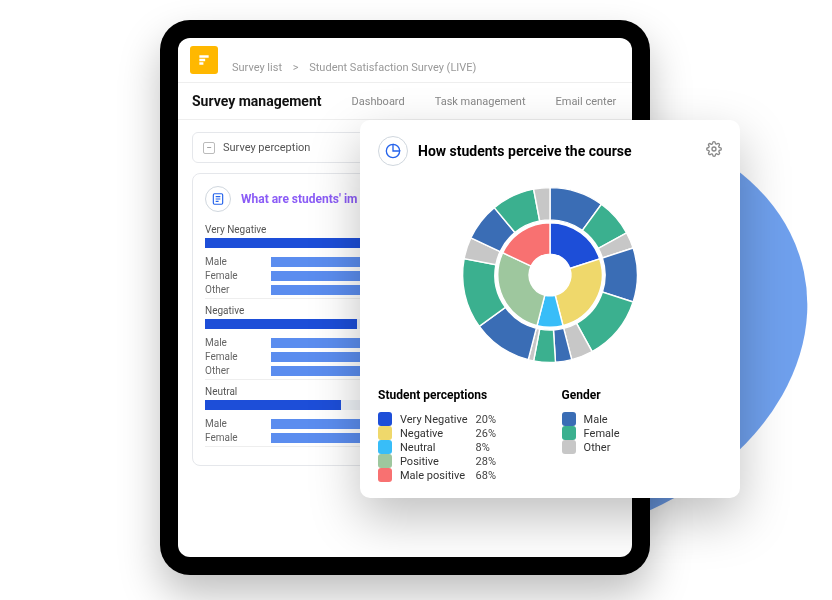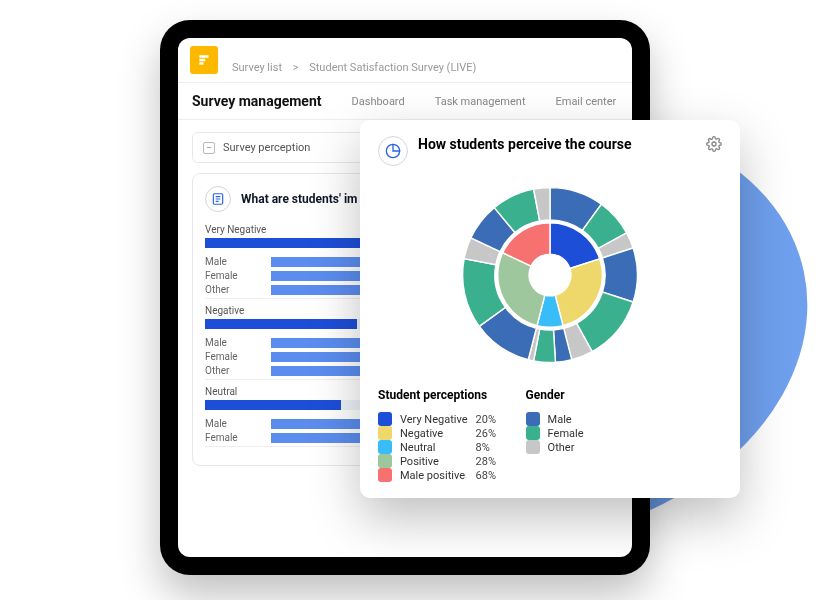--- a/index.html
+++ b/index.html
@@ -14,36 +14,36 @@
 .crumb span{margin:0 4px}
 .tabrow{display:flex;align-items:center;padding:10px 14px;gap:30px;border-bottom:1px solid #eee}
 .pagetitle{font-size:14px;font-weight:700;color:#111}
 .tab{font-size:11px;color:#888}
 .content{padding:12px 14px;flex:1;overflow:hidden}
 .section{border:1px solid #e5e7eb;border-radius:6px;padding:8px 10px;display:flex;align-items:center;gap:8px;font-size:11px;color:#555;margin-bottom:10px}
 .minus{width:12px;height:12px;border:1px solid #bbb;border-radius:2px;display:flex;align-items:center;justify-content:center;font-size:10px;color:#888}
 .qcard{border:1px solid #e5e7eb;border-radius:8px;padding:12px}
 .qhead{display:flex;align-items:center;gap:10px;margin-bottom:12px}
 .qicon{width:26px;height:26px;border:1px solid #d0d7de;border-radius:50%;display:flex;align-items:center;justify-content:center;color:#2563eb}
-.qtitle{font-size:12px;font-weight:700;color:#0f172a}
+.qtitle{font-size:12px;font-weight:700;color:#8b5cf6}
 .cat{border-bottom:1px solid #eee;margin-bottom:6px}
 .catlabel{font-size:10px;color:#555;margin-bottom:3px}
 .catbar{height:10px;background:#eef2f7;margin-bottom:8px;position:relative}
 .catbar .fill{height:100%;background:#1d4ed8}
 .subrow{display:flex;align-items:center;gap:10px;margin-bottom:3px}
 .sublabel{width:56px;font-size:10px;color:#666}
 .subbar{flex:1;height:10px;background:#eef2f7}
 .subbar .fill{height:100%;background:#5b8def}
 .popup{position:absolute;top:120px;left:360px;width:380px;background:#fff;border-radius:10px;box-shadow:0 20px 50px rgba(0,0,0,.25);z-index:3;padding:16px 18px}
-.phead{display:flex;align-items:flex-start;gap:10px;margin-bottom:14px}
+.phead{display:flex;align-items:center;gap:10px;margin-bottom:14px}
 .picon{width:30px;height:30px;border:1px solid #d0d7de;border-radius:50%;display:flex;align-items:center;justify-content:center;color:#2563eb}
 .ptitle{font-size:14px;font-weight:700;flex:1}
 .gear{color:#888;cursor:pointer}
 .chartwrap{display:flex;justify-content:center;margin:6px 0 18px}
-.legends{display:flex;gap:16px}
+.legends{display:flex;gap:52px}
 .legcol{display:flex;flex-direction:column;gap:8px}
 .legtitle{font-size:12px;font-weight:700;margin-bottom:2px}
 .legrow{display:flex;align-items:center;gap:8px;font-size:11px;color:#333}
 .sw{width:14px;height:14px;border-radius:3px}
 .legrow .pct{margin-left:auto;width:34px;text-align:left;color:#444}
 </style>
 </head>
 <body>
 
 <div class="blob"></div>

